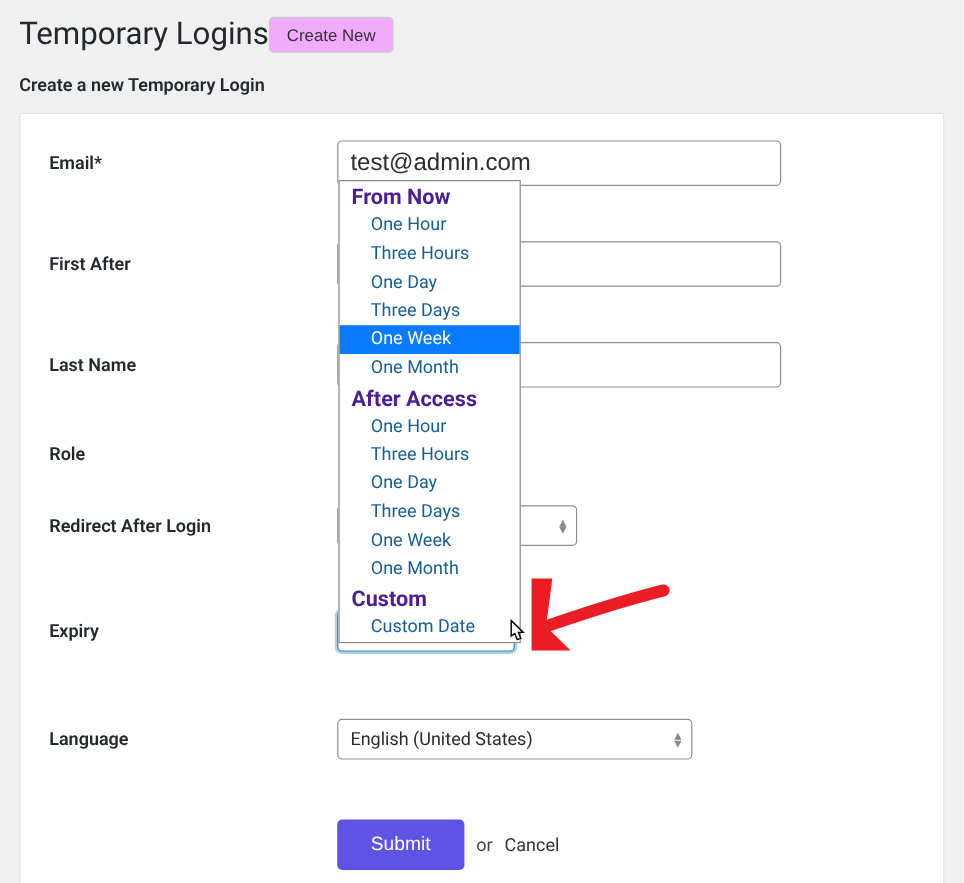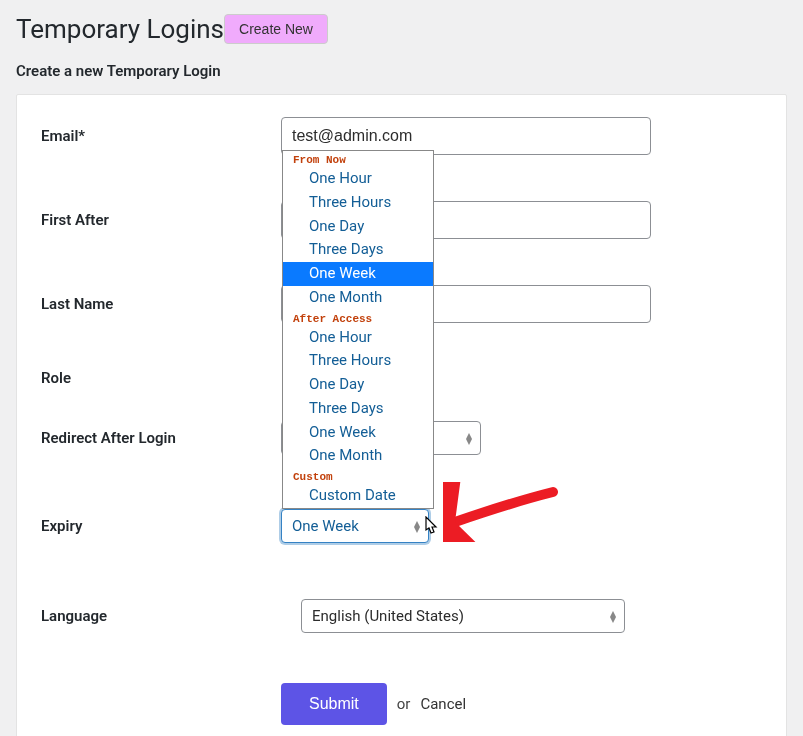--- a/index.html
+++ b/index.html
@@ -57,39 +57,39 @@
     font-weight: 600;
     color: #23282d;
     font-size: 15px;
   }
   .text-input {
     width: 370px;
     height: 38px;
     border: 1px solid #8c8f94;
     border-radius: 4px;
     padding: 5px 10px;
-    font-size: 16px;
+    font-size: 20px;
     color: #2c2c2c;
     background: #fff;
   }
   .select-input {
     width: 200px;
     height: 34px;
     border: 1px solid #8c8f94;
     border-radius: 4px;
     padding: 4px 30px 4px 10px;
     font-size: 15px;
     color: #2c2c2c;
     background: #fff;
     position: relative;
     display: flex;
     align-items: center;
     cursor: pointer;
   }
-  .select-input.wide { width: 324px; margin-left: 20px; }
+  .select-input.wide { width: 296px; }
   .select-input.focus {
     width: 148px;
     border-color: #3582c4;
     box-shadow: 0 0 0 2px rgba(53,130,196,0.4);
     color: #135e96;
   }
   .updown {
     position: absolute;
     right: 8px;
     top: 50%;
@@ -108,24 +108,23 @@
     position: absolute;
     left: 282px;
     top: 150px;
     width: 152px;
     background: #fff;
     border: 1px solid #888;
     z-index: 10;
   }
   .dd-group {
     font-weight: 700;
-    color: #c2410c;
+    color: #4c1d95;
     padding: 3px 10px 1px 10px;
-    font-size: 11px;
-    font-family: Liberation Mono, monospace;
+    font-size: 18px;
   }
   .dd-item {
     color: #135e96;
     padding: 1px 10px 1px 26px;
     font-size: 15px;
     cursor: pointer;
     line-height: 1.45;
   }
   .dd-item.selected {
     background: #0a7aff;

